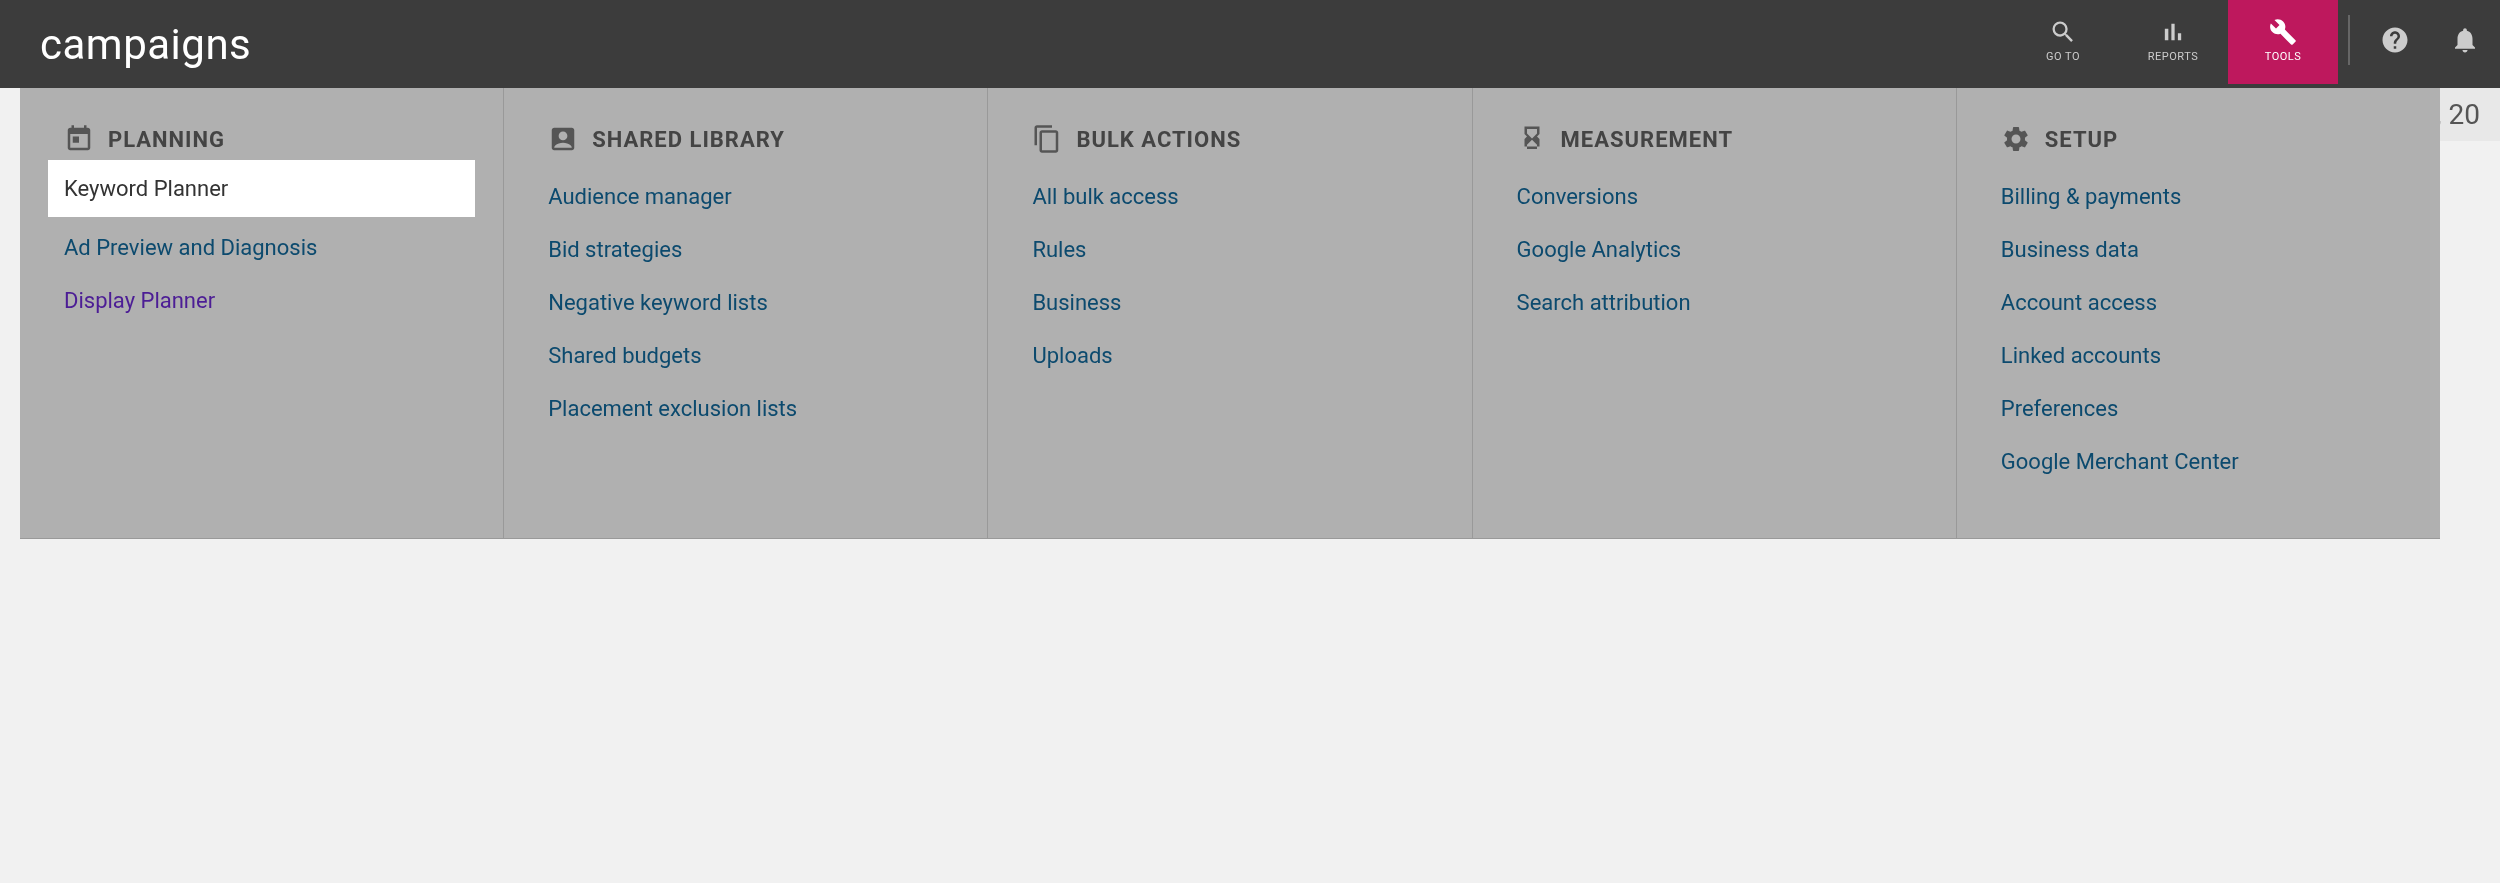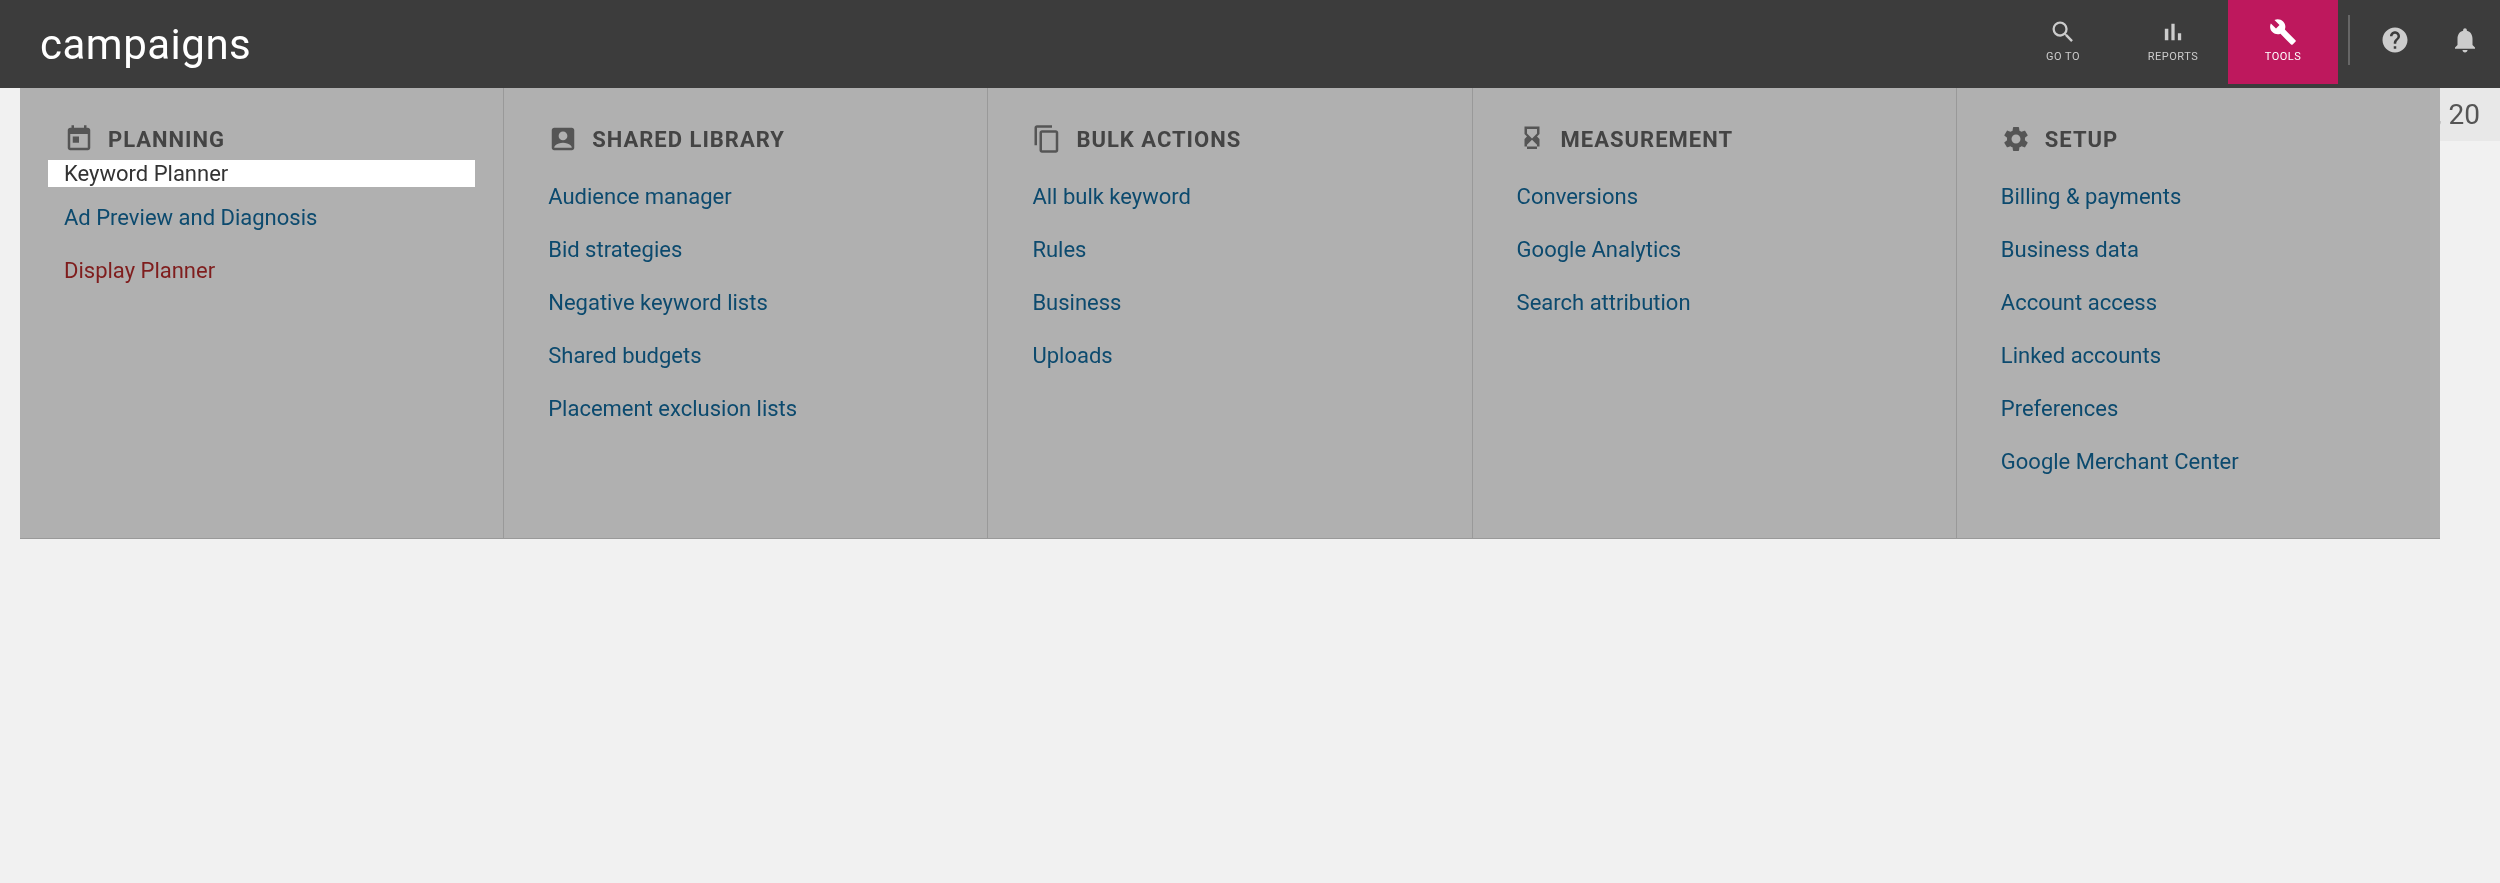--- a/index.html
+++ b/index.html
@@ -120,27 +120,27 @@
     }
     .menu-item {
       font-size: 22px;
       color: #0c4a6e;
       padding: 14px 0;
       cursor: pointer;
       display: block;
     }
     .menu-item.highlighted {
       background: #fff;
-      padding: 1px 16px;
+      padding: 16px 16px;
       margin: -10px -16px;
       margin-bottom: 4px;
       color: #333;
     }
     .menu-item.disabled {
-      color: #7f1d1d;
+      color: #4c1d95;
       cursor: default;
     }
 
     
     .content-area {
       background: #f1f1f1;
       height: calc(883px - 88px);
       padding: 30px 40px;
     }
 
@@ -227,21 +227,21 @@
     <a class="menu-item">Placement exclusion lists</a>
   </div>
 
   <div class="menu-column">
     <div class="menu-column-header">
       <svg viewBox="0 0 24 24" width="30" height="30" fill="#555">
         <path d="M16 1H4c-1.1 0-2 .9-2 2v14h2V3h12V1zm3 4H8c-1.1 0-2 .9-2 2v14c0 1.1.9 2 2 2h11c1.1 0 2-.9 2-2V7c0-1.1-.9-2-2-2zm0 16H8V7h11v14z"></path>
       </svg>
       <span class="menu-column-title">BULK ACTIONS</span>
     </div>
-    <a class="menu-item">All bulk keyword</a>
+    <a class="menu-item">All bulk access</a>
     <a class="menu-item">Rules</a>
     <a class="menu-item">Business</a>
     <a class="menu-item">Uploads</a>
   </div>
 
   <div class="menu-column">
     <div class="menu-column-header">
       <svg viewBox="0 0 24 24" width="30" height="30" fill="#555">
         <path d="M6 2v6l2 2-2 2v6h12v-6l-2-2 2-2V2H6zm10 14.5V20H8v-3.5l4-4 4 4zm-4-5l-4-4V4h8v3.5l-4 4z"></path>
       </svg>

